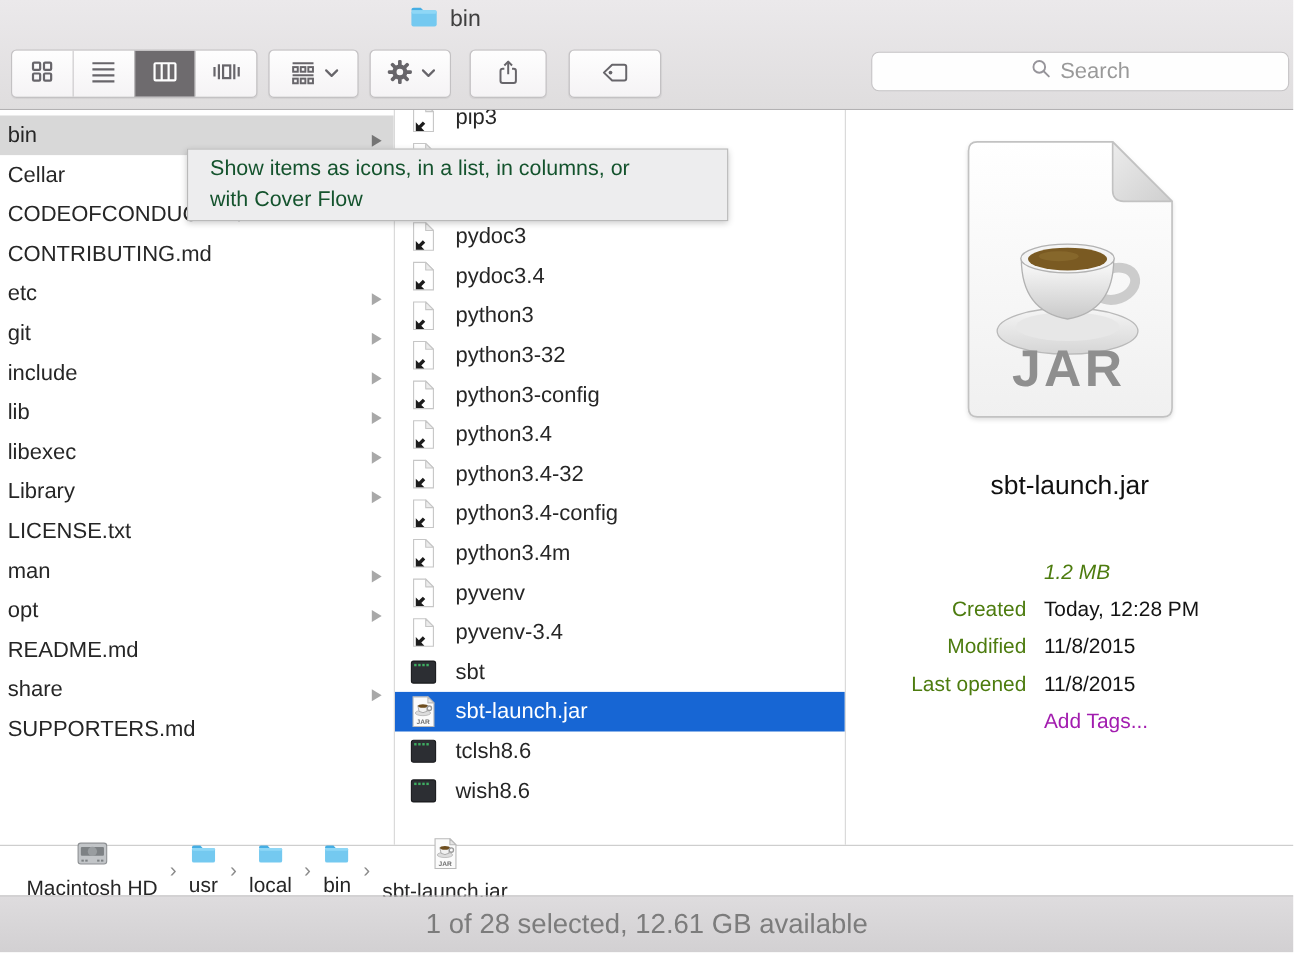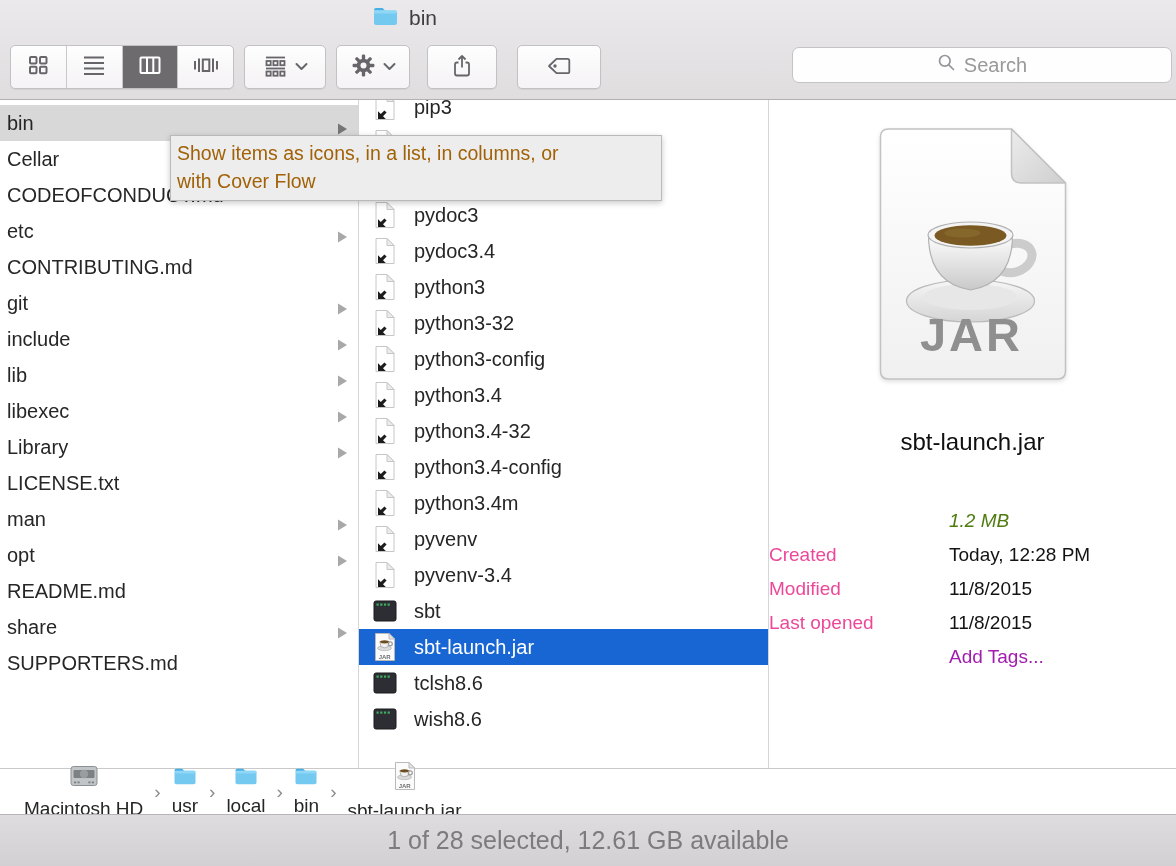--- a/index.html
+++ b/index.html
@@ -50,29 +50,29 @@
   .irow .lbl{white-space:nowrap;}
   .irow.sel{background:#1766d4;color:#fff;}
 
   
   .preview-icon{position:absolute;top:23px;left:50%;transform:translateX(-50%);
                 filter:drop-shadow(0 2px 2px rgba(0,0,0,.12));}
   .preview-name{position:absolute;top:328px;left:0;right:0;text-align:center;
                 font-size:24px;color:#101010;}
   .preview-meta{position:absolute;top:404px;left:0;right:0;}
   .meta-row{display:flex;height:34px;align-items:center;font-size:19px;}
-  .meta-label{width:164px;color:#ec4899;flex:0 0 auto;padding-right:16px;}
+  .meta-label{width:164px;text-align:right;color:#4d7c0f;flex:0 0 auto;padding-right:16px;}
   .meta-value{color:#131313;}
   .meta-value.dim{color:#4d7c0f;font-style:italic;}
   .meta-value.link{color:#a21caf;cursor:pointer;}
 
   
   .tooltip{position:absolute;left:170px;top:135px;width:492px;box-sizing:border-box;
            background:#ededee;border:1px solid #b9b9b9;box-shadow:0 2px 6px rgba(0,0,0,.22);
-           padding:3px 6px 5px;font-size:19.5px;line-height:28px;color:#a16207;z-index:50;}
+           padding:3px 20px 5px;font-size:19.5px;line-height:28px;color:#14532d;z-index:50;}
 
   
   .pathbar{position:absolute;top:768px;left:0;right:0;height:46px;background:#fff;
            border-top:1px solid #c9c9c9;box-sizing:border-box;display:flex;align-items:center;
            padding-left:24px;font-size:19px;color:#262626;}
   .path-item{display:flex;align-items:center;gap:9px;flex-direction:column;}
   .path-sep{color:#8b8b8b;margin:0 11px;font-size:19px;}
   .statusbar{position:absolute;top:814px;left:0;right:0;height:52px;
              background:linear-gradient(#dedcde,#d2d0d2);border-top:1px solid #b7b5b7;
              box-sizing:border-box;display:flex;align-items:center;justify-content:center;
@@ -193,27 +193,27 @@
           <div class="row frow">
             <span class="lbl">Cellar</span>
             <span class="tri"><svg width="11" height="12" viewBox="0 0 11 12">
     <polygon points="1,0.5 10,6 1,11.5" fill="#a8a8a8"></polygon>
               </svg></span>
           </div>
           <div class="row frow">
             <span class="lbl">CODEOFCONDUCT.md</span>
           </div>
           <div class="row frow">
+            <span class="lbl">CONTRIBUTING.md</span>
+          </div>
+          <div class="row frow">
             <span class="lbl">etc</span>
             <span class="tri"><svg width="11" height="12" viewBox="0 0 11 12">
     <polygon points="1,0.5 10,6 1,11.5" fill="#a8a8a8"></polygon>
               </svg></span>
-          </div>
-          <div class="row frow">
-            <span class="lbl">CONTRIBUTING.md</span>
           </div>
           <div class="row frow">
             <span class="lbl">git</span>
             <span class="tri"><svg width="11" height="12" viewBox="0 0 11 12">
     <polygon points="1,0.5 10,6 1,11.5" fill="#a8a8a8"></polygon>
               </svg></span>
           </div>
           <div class="row frow">
             <span class="lbl">include</span>
             <span class="tri"><svg width="11" height="12" viewBox="0 0 11 12">

